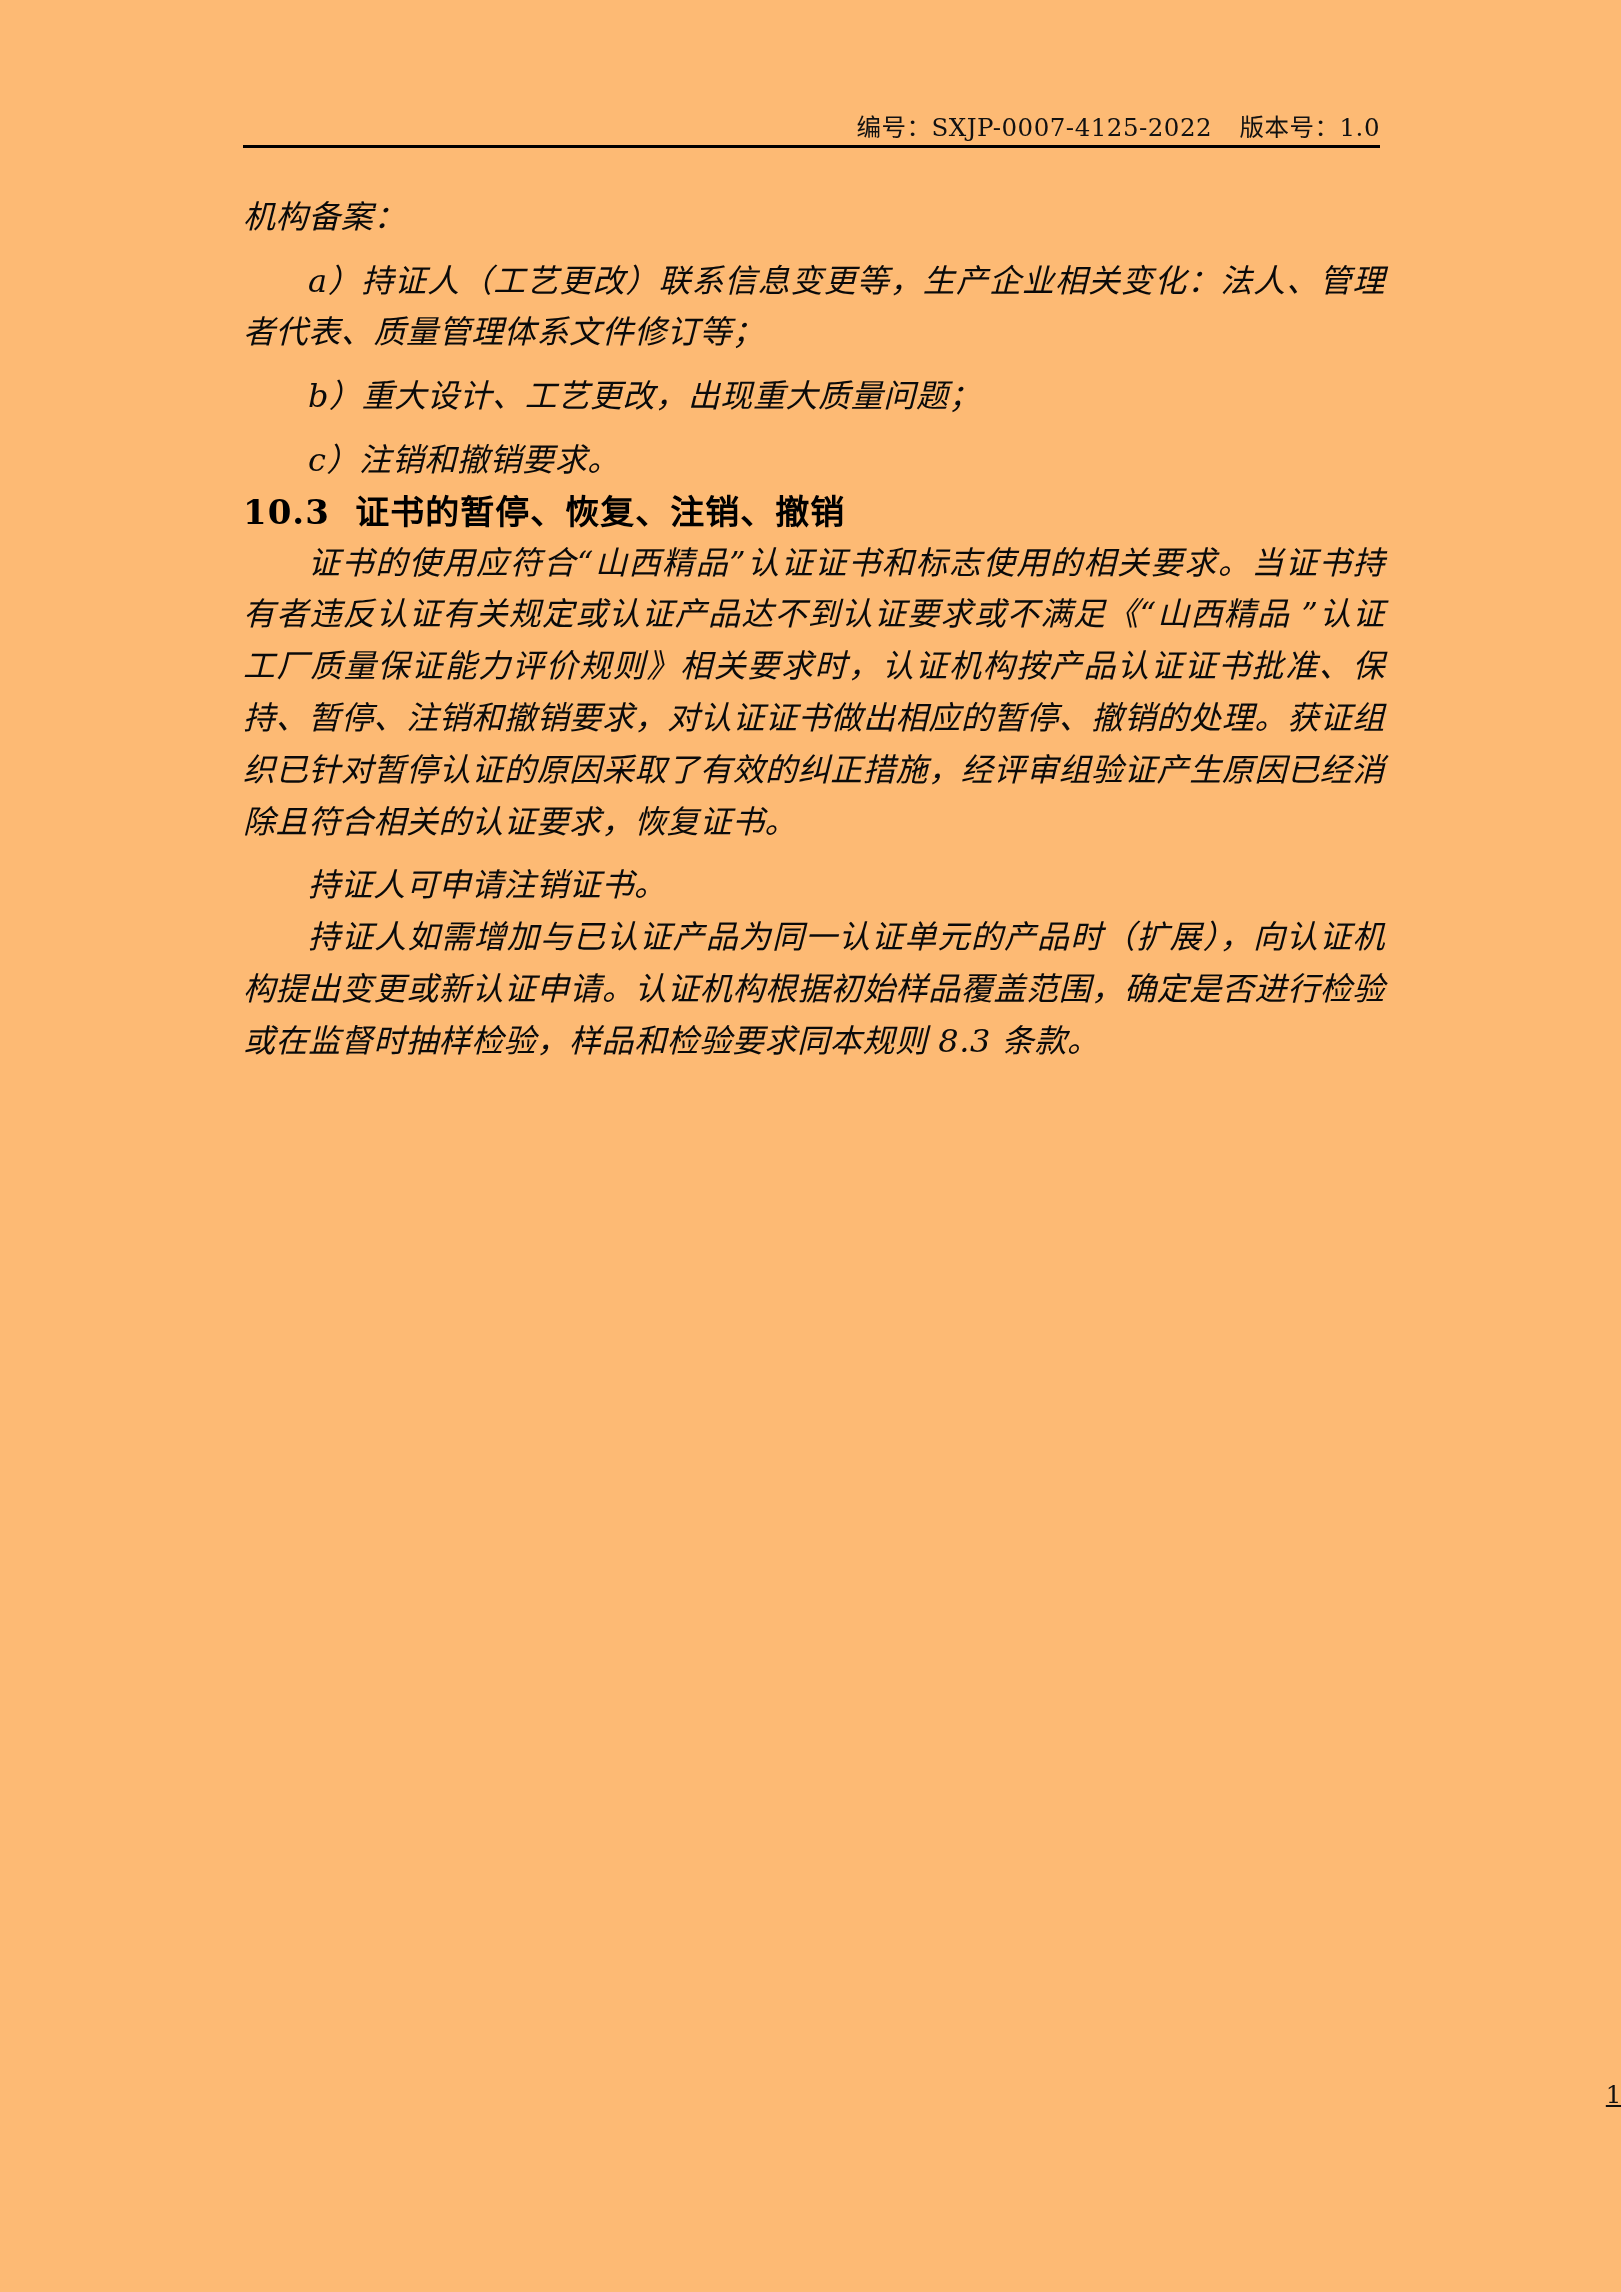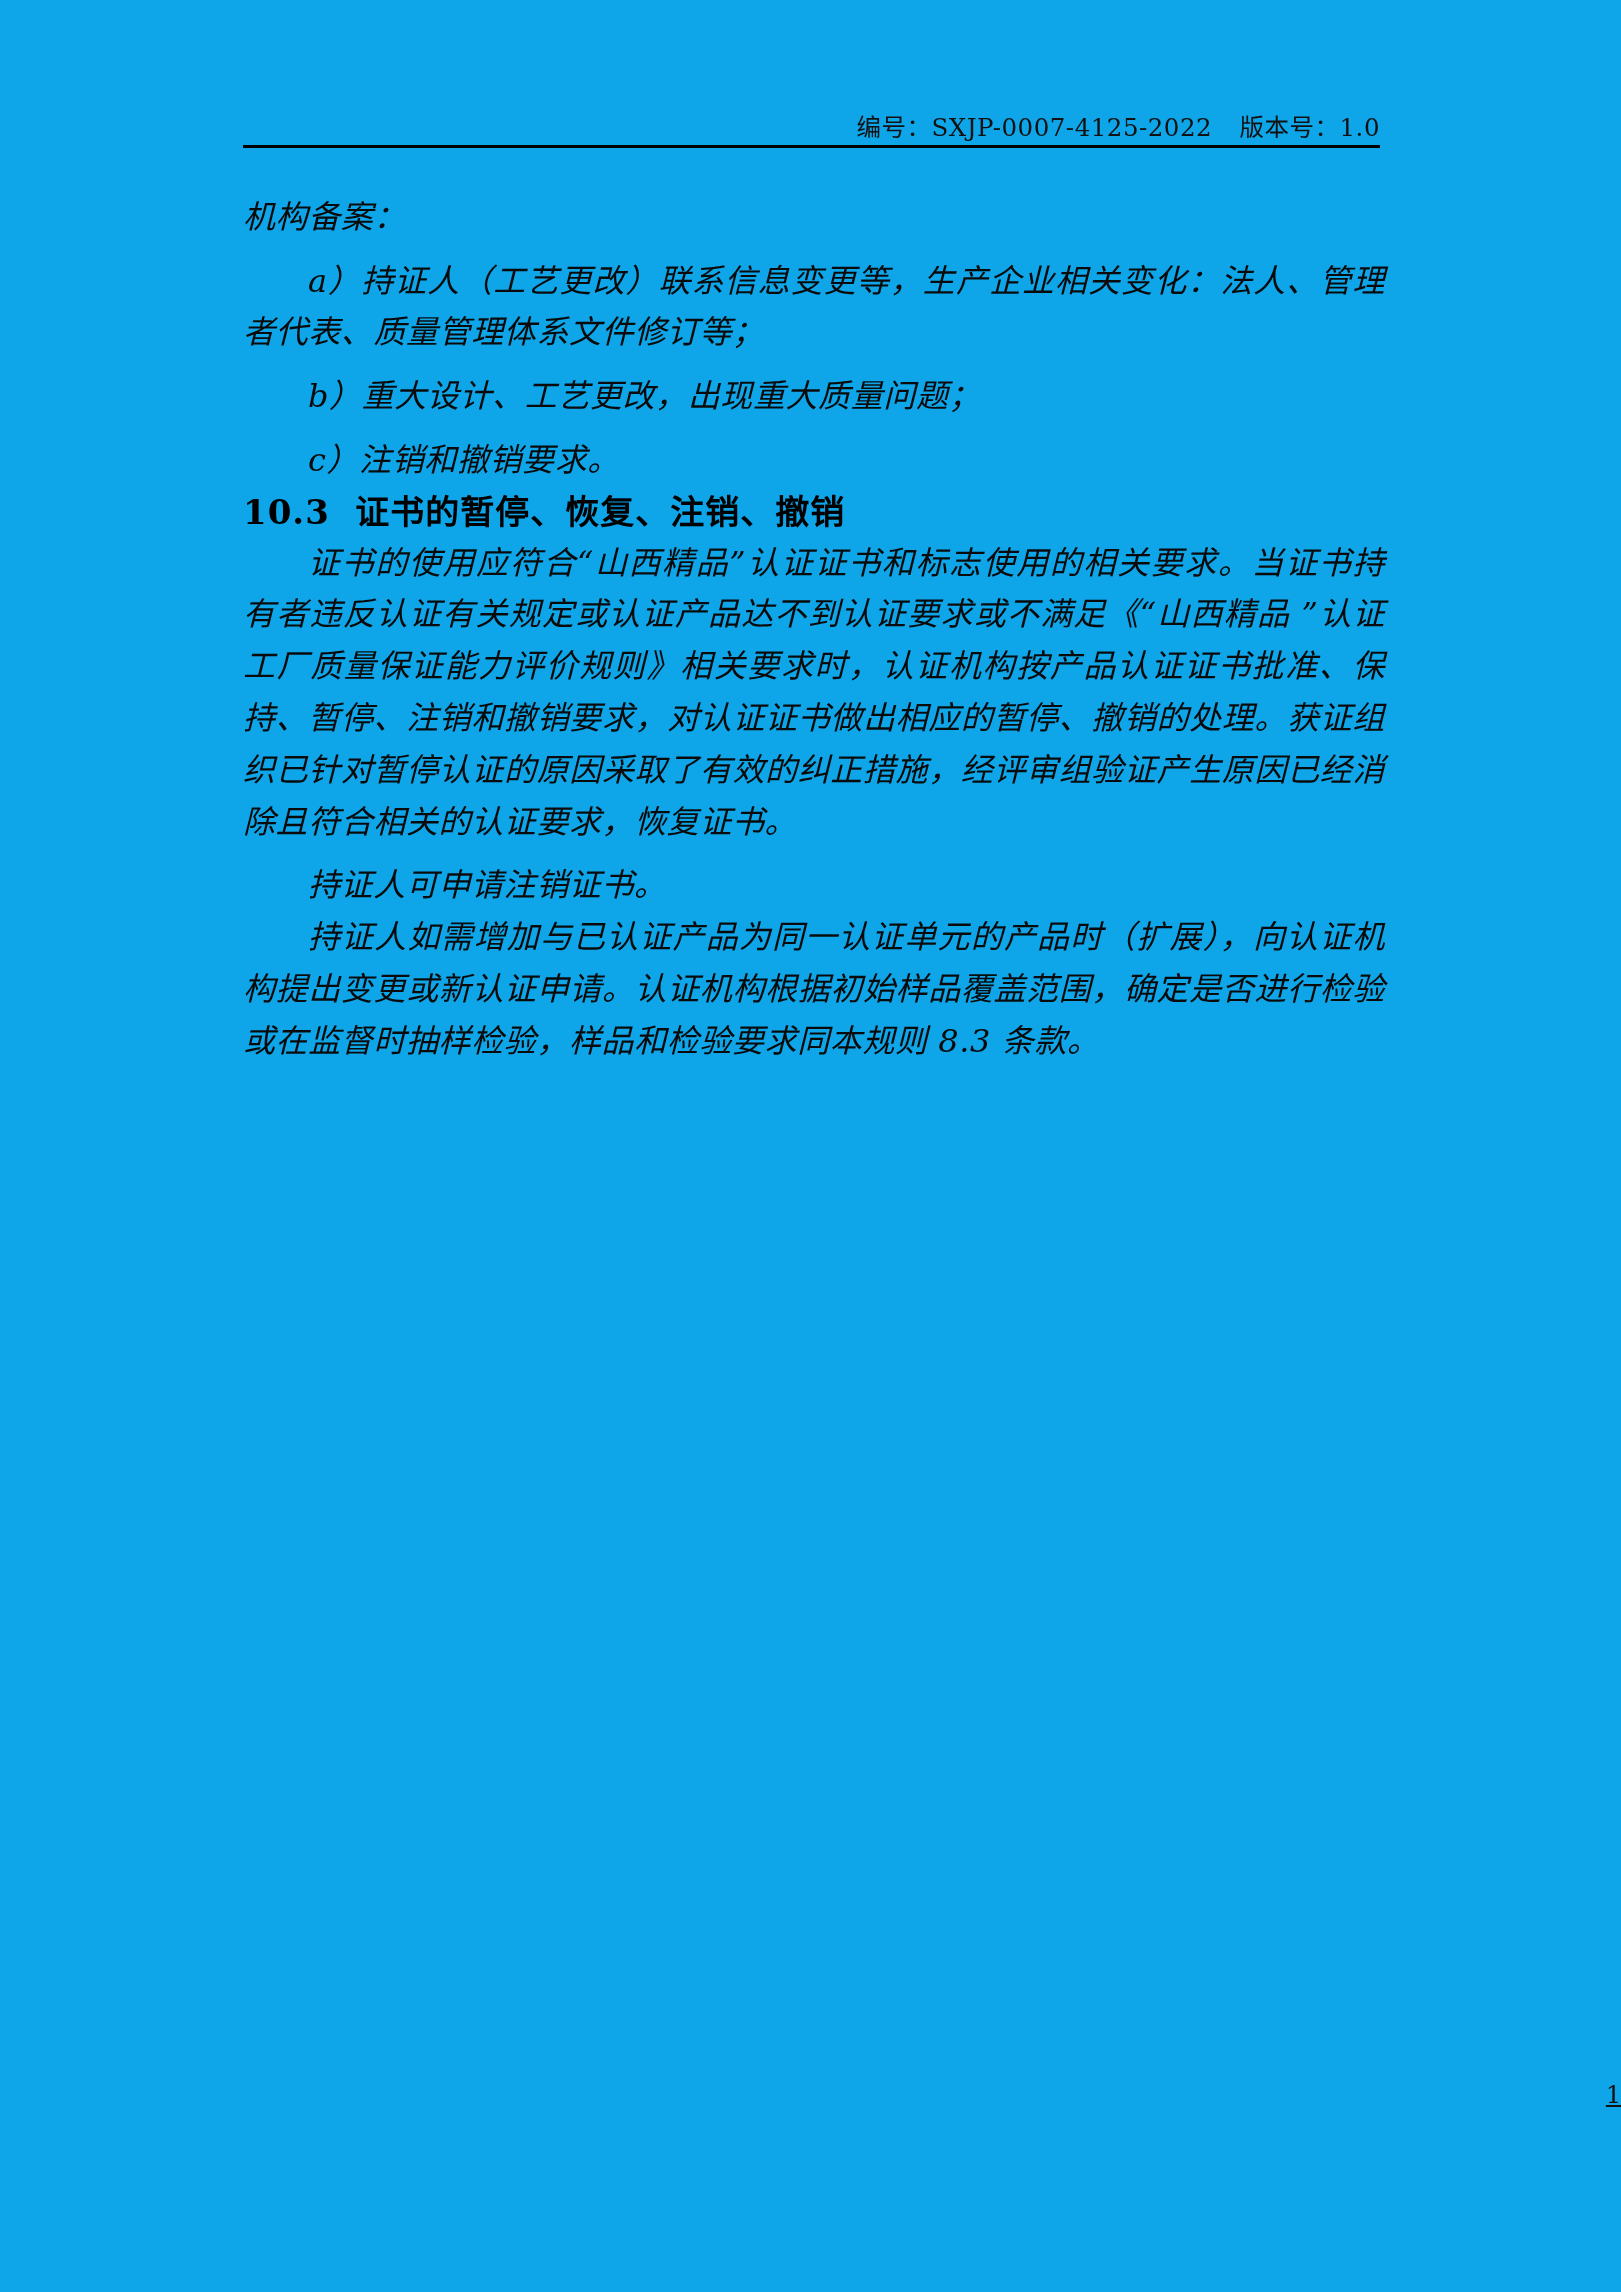--- a/index.html
+++ b/index.html
@@ -4,21 +4,21 @@
 <style>
   html, body {
     margin: 0;
     padding: 0;
     background: #ffffff;
   }
   .page {
     position: relative;
     width: 1621px;
     height: 2293px;
-    background: #0ea5e9;
+    background: #fdba74;
     margin: 0 auto;
     box-sizing: border-box;
     font-family: "Liberation Serif", "DejaVu Serif", serif;
     color: #000000;
     overflow: hidden;
   }
 
   
   .header {
     position: absolute;

